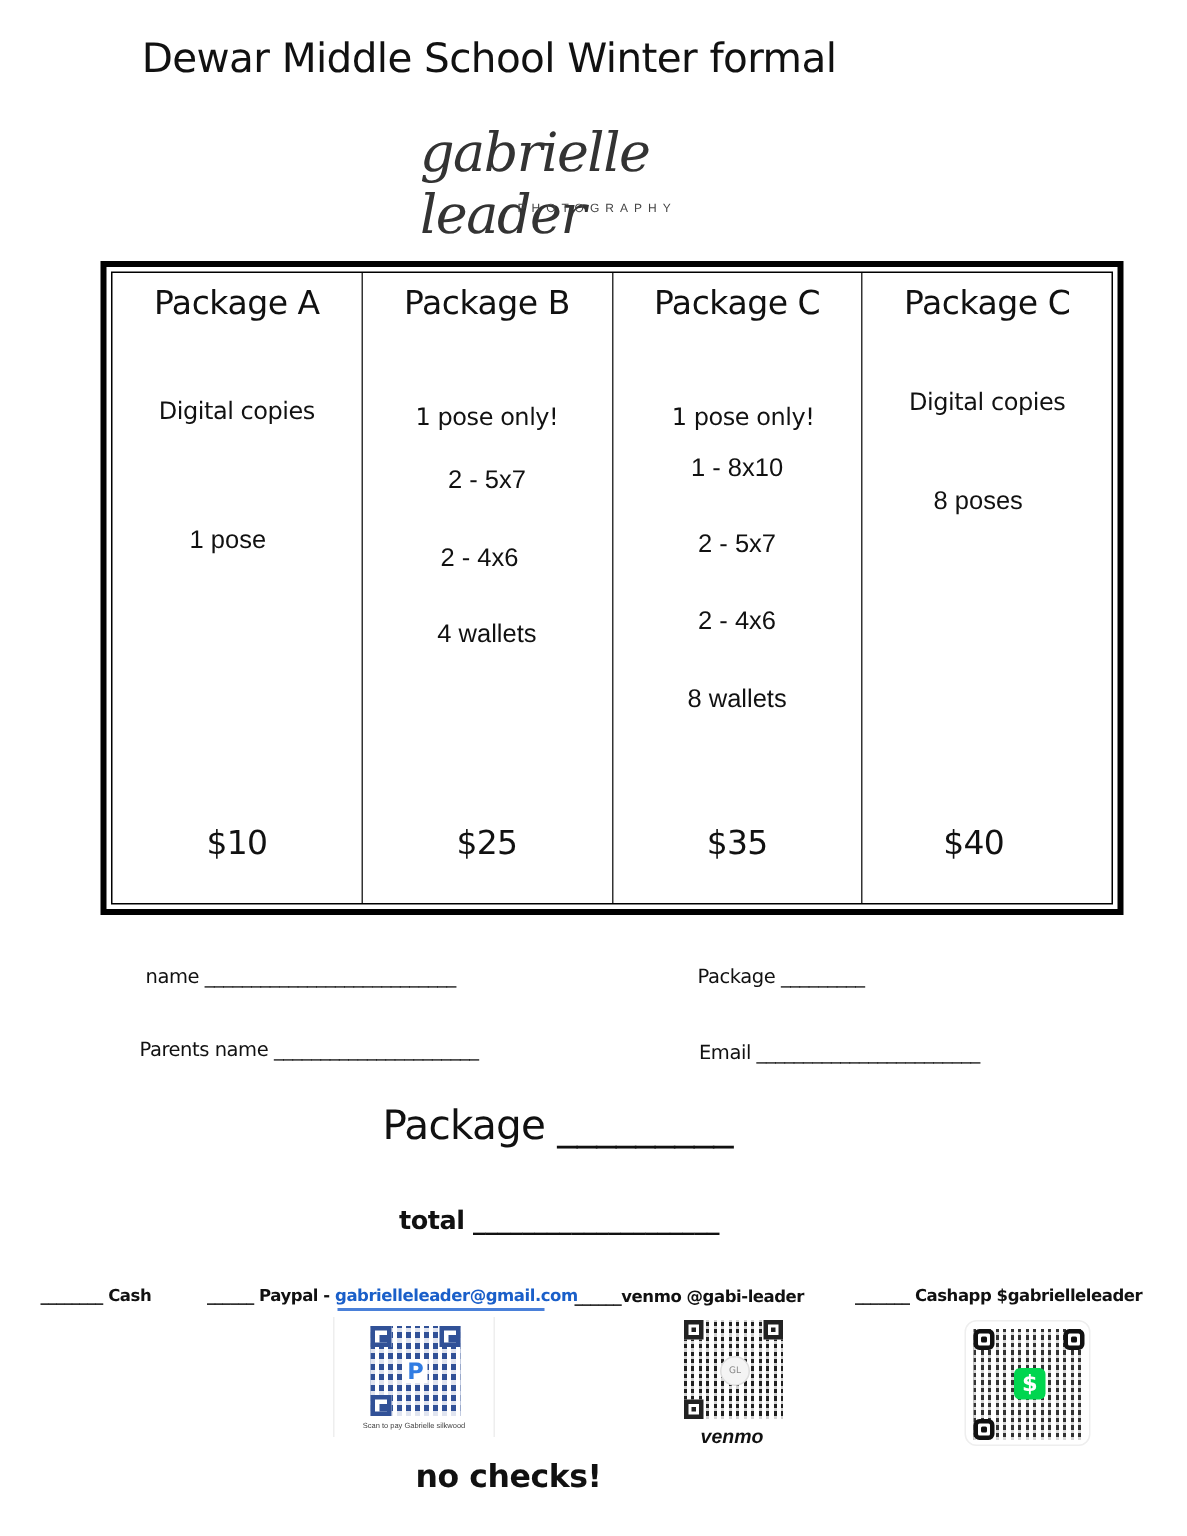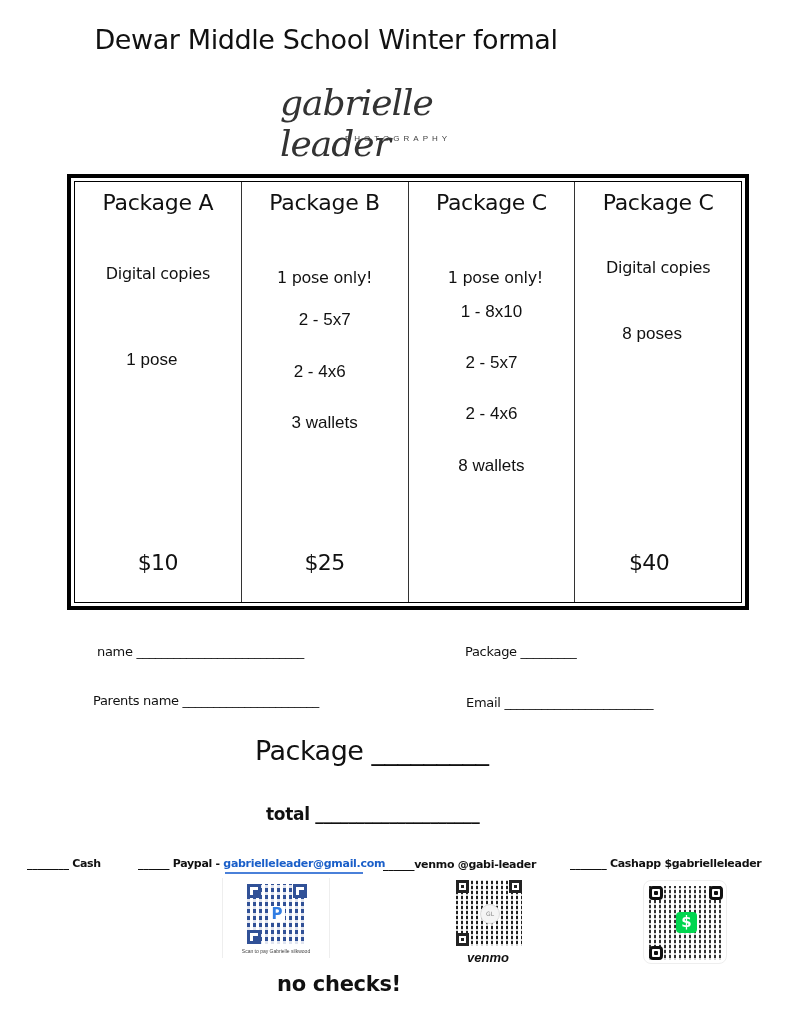--- a/index.html
+++ b/index.html
@@ -50,31 +50,32 @@
       <div class="pkg-sub" style="top:62px;">Digital copies</div>
       <div class="pkg-line" style="top:168px; left:-12px;">1 pose</div>
       <div class="price">$10</div>
     </div>
 
     <div class="col">
       <div class="pkg-title">Package B</div>
       <div class="pkg-sub" style="top:66px;">1 pose only!</div>
       <div class="pkg-line" style="top:128px;">2 - 5x7</div>
       <div class="pkg-line" style="top:180px; left:-10px;">2 - 4x6</div>
-      <div class="pkg-line" style="top:231px;">3 wallets</div>
+      <div class="pkg-line" style="top:231px;">4 wallets</div>
       <div class="price">$25</div>
     </div>
 
     <div class="col">
       <div class="pkg-title">Package C</div>
       <div class="pkg-sub" style="top:66px; left:8px;">1 pose only!</div>
       <div class="pkg-line" style="top:120px;">1 - 8x10</div>
       <div class="pkg-line" style="top:171px;">2 - 5x7</div>
       <div class="pkg-line" style="top:222px;">2 - 4x6</div>
       <div class="pkg-line" style="top:274px;">8 wallets</div>
+      <div class="price">$35</div>
     </div>
 
     <div class="col">
       <div class="pkg-title">Package C</div>
       <div class="pkg-sub" style="top:56px;">Digital copies</div>
       <div class="pkg-line" style="top:142px; left:-12px;">8 poses</div>
       <div class="price" style="left:-18px;">$40</div>
     </div>
   </div>
 </div>

